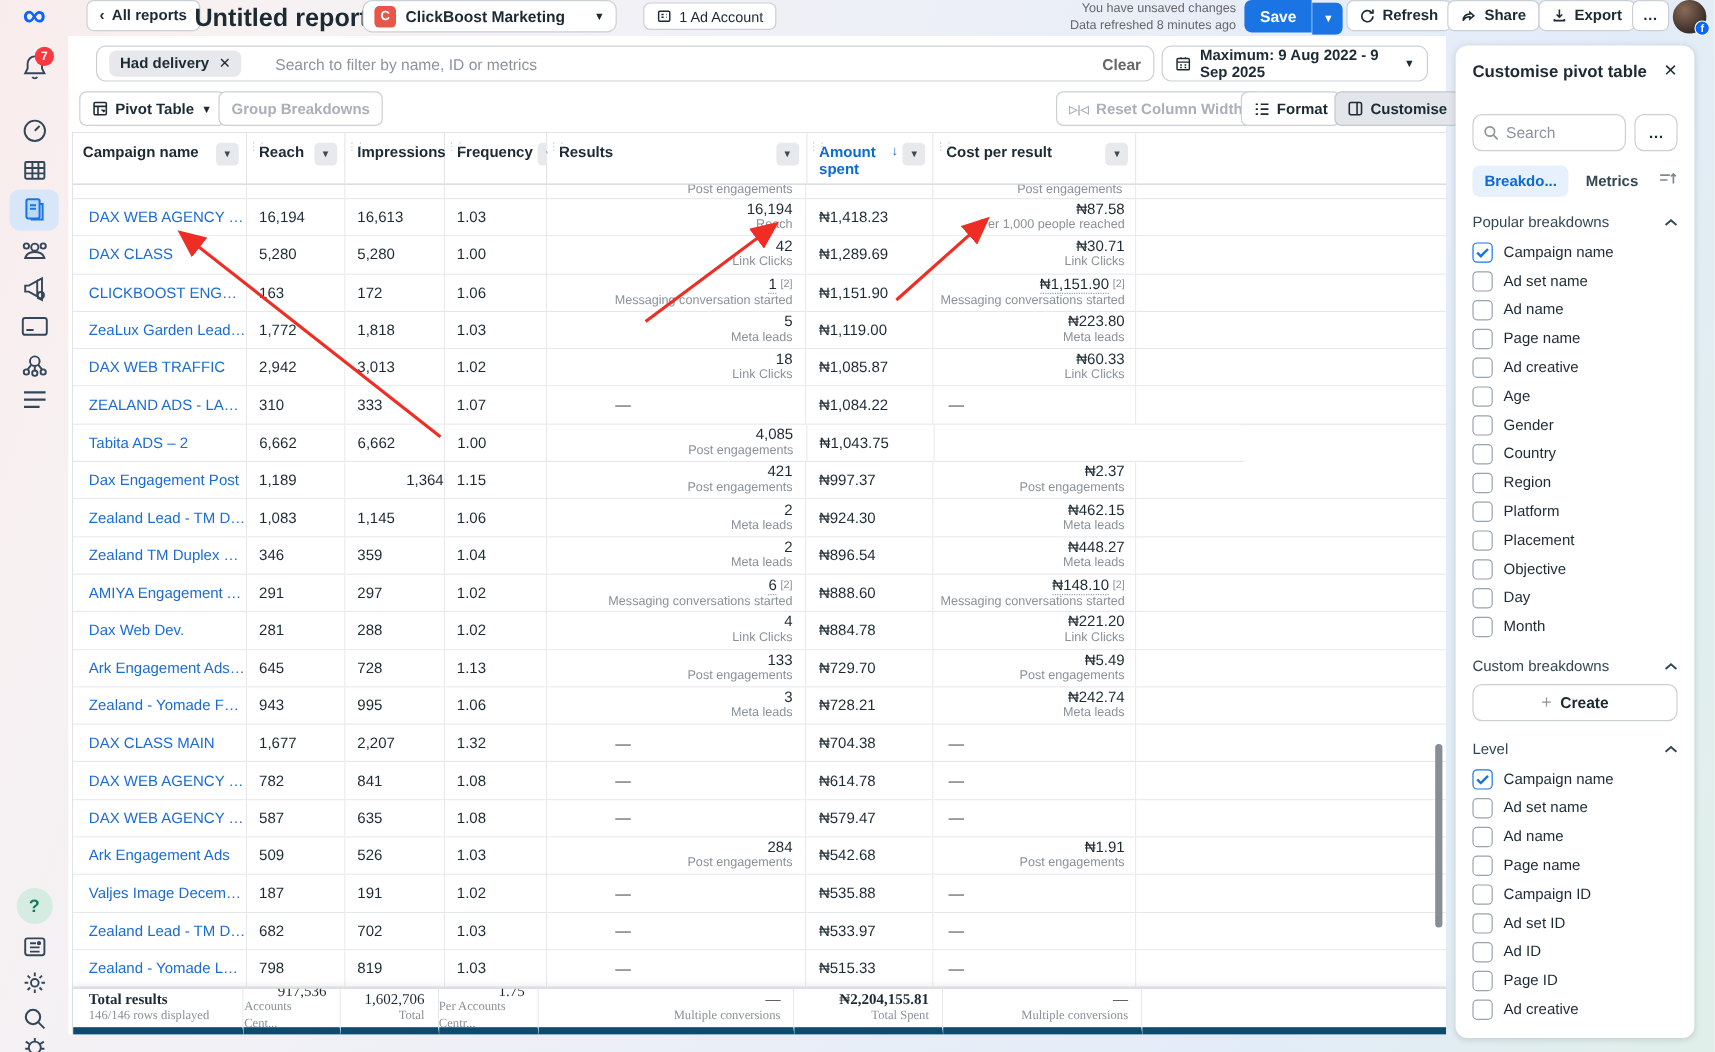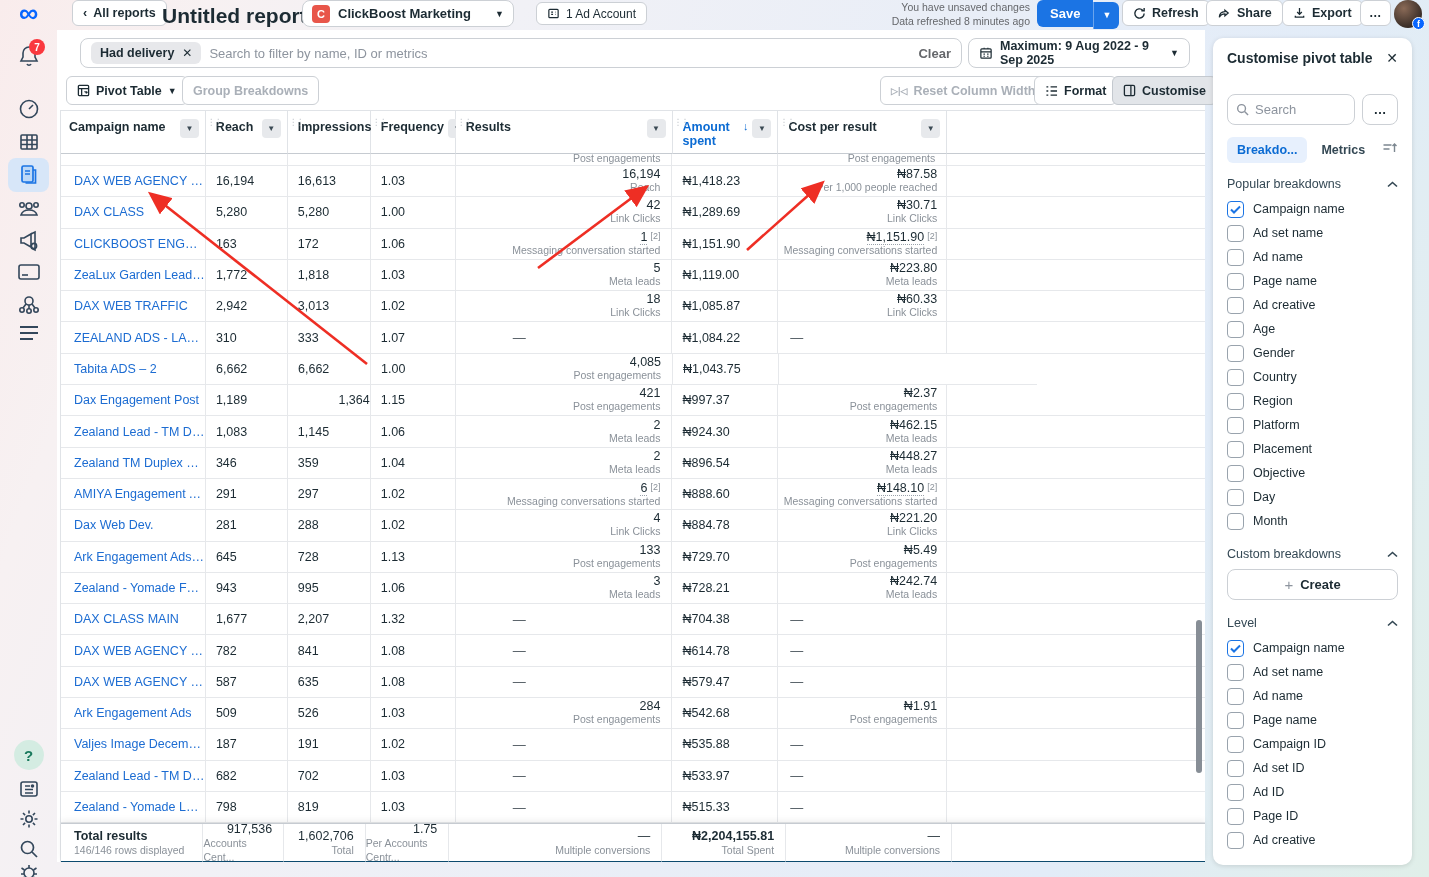--- a/index.html
+++ b/index.html
@@ -34,21 +34,21 @@
   .save { background:#1b74e4; color:#fff; border:none; border-radius:6px 0 0 6px; height:27px; padding:0 13px;
     font-size:13px; font-weight:bold; display:inline-flex; align-items:center; }
   .save-caret { background:#1b74e4; color:#fff; border:none; border-left:1px solid rgba(255,255,255,.35);
     border-radius:0 6px 6px 0; height:27px; width:26px; display:inline-flex; align-items:center; justify-content:center; font-size:9px; }
   .avatar { width:28px; height:28px; border-radius:50%; background:radial-gradient(circle at 35% 30%,#8a6a57,#3a2e27 70%); position:relative; }
   .fb-badge { position:absolute; right:-3px; bottom:-2px; width:13px; height:13px; border-radius:50%; background:#0866ff;
     color:#fff; font-size:9px; font-weight:bold; display:flex; align-items:center; justify-content:center; border:1px solid #fff; }
 
   
   .filterbar { position:absolute; left:80px; top:38px; width:882px; height:30px; background:#fff; border:1px solid #ccd0d5;
-    border-radius:8px; display:flex; align-items:center; padding:0 10px; gap:8px; }
+    border-radius:8px; display:flex; align-items:center; padding:0 10px; gap:28px; }
   .chip { display:inline-flex; align-items:center; gap:8px; background:#e7e8eb; border-radius:6px; height:22px; padding:0 9px;
     font-size:12.5px; font-weight:bold; color:#1c2b33; }
   .chip .x { font-size:12px; font-weight:normal; }
   .f-ph { font-size:13px; color:#8d949e; flex:1; }
   .clear { font-size:13px; color:#65676b; font-weight:bold; }
   .date-btn { position:absolute; left:968px; top:38px; width:222px; height:30px; background:#fff; border:1px solid #ccd0d5;
     border-radius:8px; display:flex; align-items:center; gap:7px; padding:0 10px; font-size:12.5px; font-weight:bold; }
 
   
   .tb { position:absolute; top:76px; height:29px; }
@@ -75,21 +75,21 @@
   .val { font-size:12.5px; color:#1c2b33; white-space:nowrap; }
   .sub { font-size:10.5px; color:#8a9199; white-space:nowrap; }
   .sup { font-size:9px; color:#8a9199; margin-left:3px; vertical-align:2px; }
   .dotted { border-bottom:1px dotted #9aa2ab; }
   .dash5 { padding-left:57px; font-size:13px; color:#465058; }
   .dash7 { padding-left:12px; font-size:13px; color:#465058; }
   .clip-row { display:flex; height:12px; }
   .clip-row .cell { height:12px; position:relative; }
   .clip-lbl { position:absolute; right:11px; top:-2px; font-size:10.5px; color:#8a9199; }
   .totrow { display:flex; border-top:1px solid #c6cbd1; box-shadow:0 -3px 6px rgba(0,0,0,.06); position:relative; background:#fff; }
-  .totrow .cell { height:38px; display:flex; flex-direction:column; justify-content:center; line-height:14px; border-bottom:1px solid #0c4a6e; }
+  .totrow .cell { height:38px; display:flex; flex-direction:column; justify-content:center; line-height:14px; border-bottom:6px solid #0c4a6e;font-family:Liberation Serif, serif; }
   .tot-l { padding-left:13px; }
   .tot-r { align-items:flex-end; padding-right:11px; }
   .tval { font-size:12.5px; font-weight:bold; }
   .tsub { font-size:10.5px; color:#8a9199; }
   .scrollthumb { position:absolute; left:1196px; top:620px; width:6px; height:153px; background:#878e96; border-radius:3px; }
 
   
   .panel { position:absolute; left:1213px; top:38px; width:199px; height:827px; background:#fff; border-radius:10px;
     box-shadow:0 1px 5px rgba(0,0,0,.13); padding:12px 14px; overflow:hidden; }
   .p-head { display:flex; justify-content:space-between; align-items:center; }

